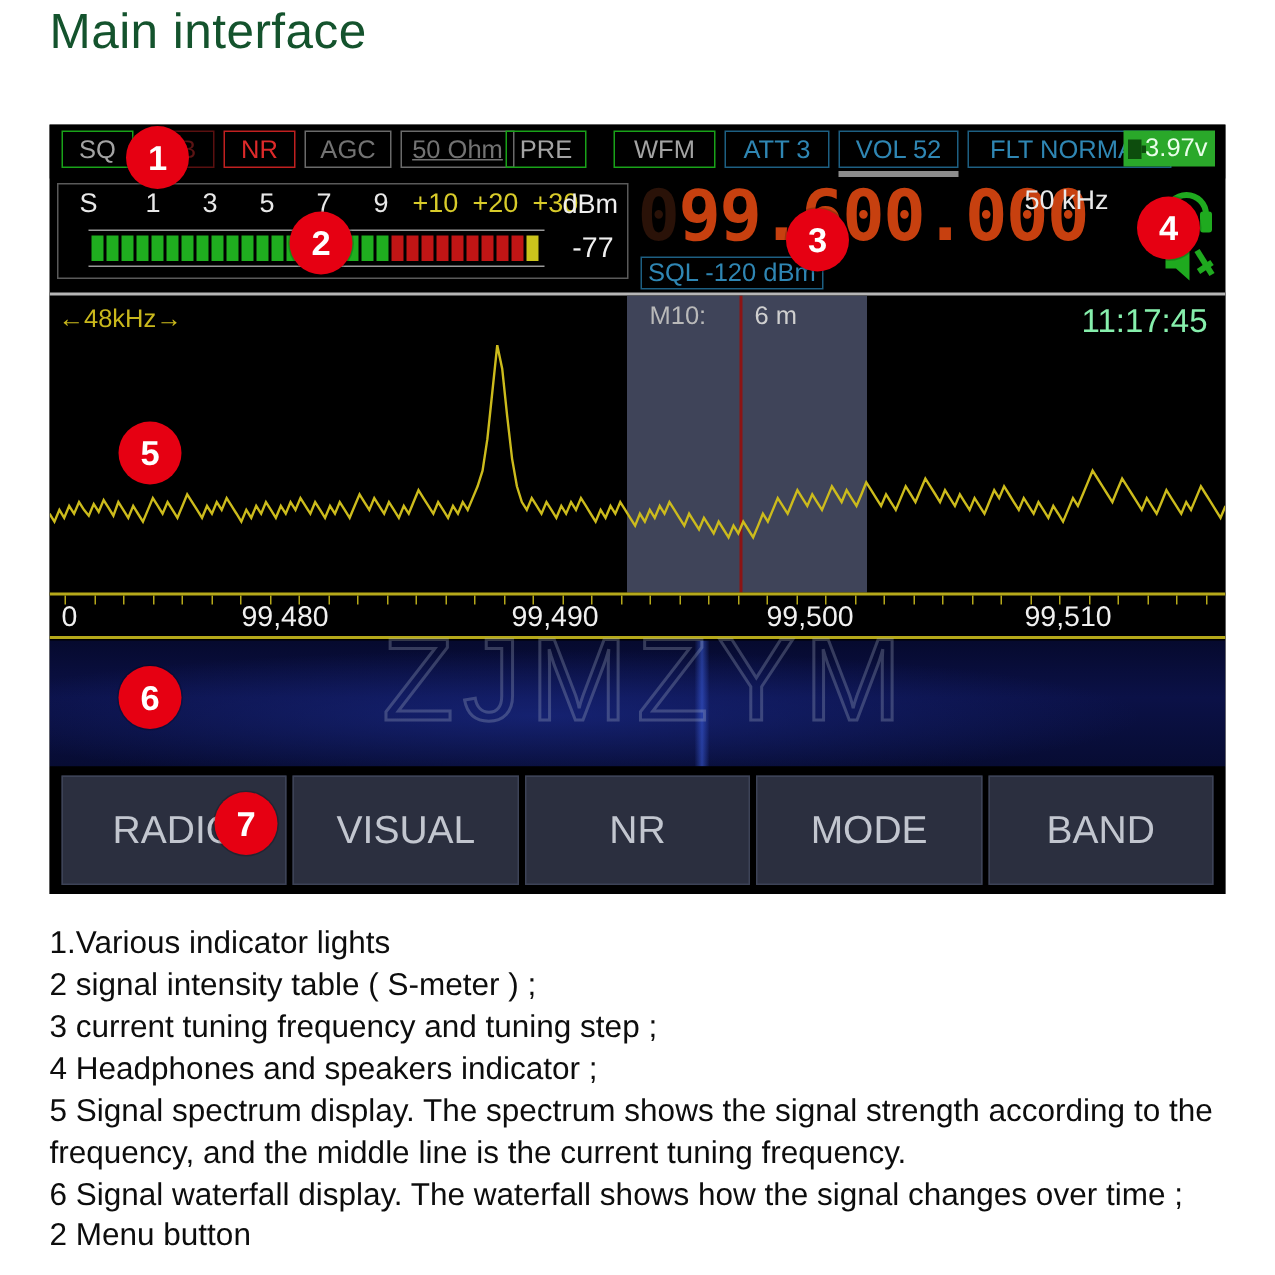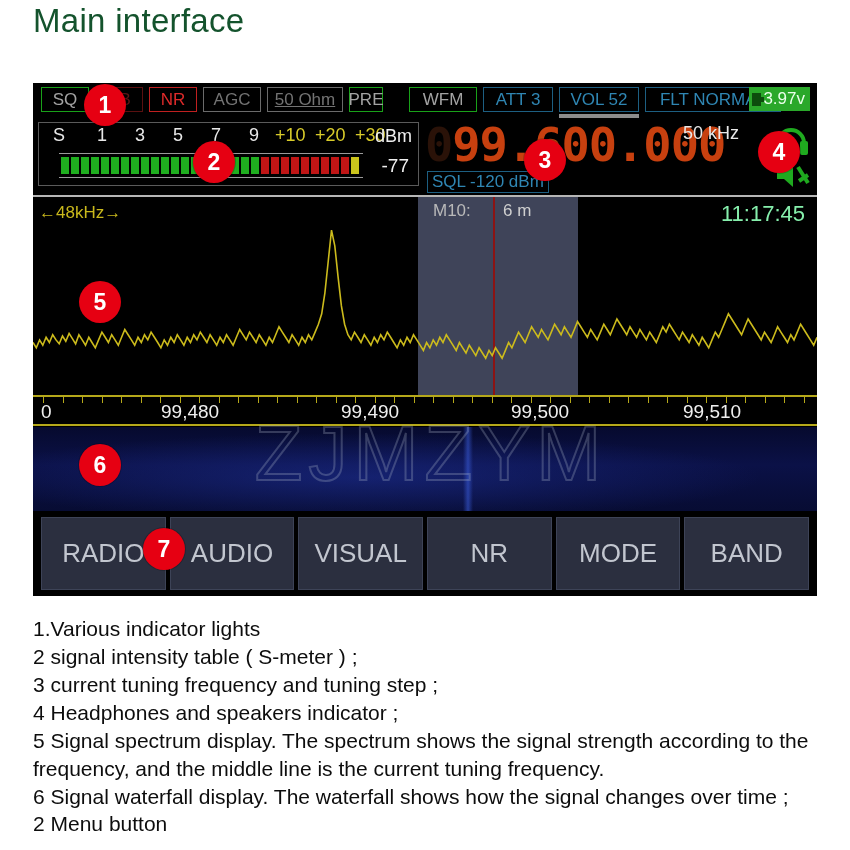--- a/index.html
+++ b/index.html
@@ -208,21 +208,21 @@
 <div class="page-title">Main interface</div>
 
 <div class="device">
 
   <div class="statusbar">
     <div class="chip green" style="left:8px;width:48px;">SQ</div>
     <div class="chip dred" style="left:62px;width:48px;">NB</div>
     <div class="chip red" style="left:116px;width:48px;">NR</div>
     <div class="chip gray" style="left:170px;width:58px;">AGC</div>
     <div class="chip gray" style="left:234px;width:76px;text-decoration:underline;">50 Ohm</div>
-    <div class="chip green" style="left:316px;width:34px;text-align:center;">PRE</div>
+    <div class="chip green" style="left:304px;width:54px;text-align:center;">PRE</div>
     <div class="chip green" style="left:376px;width:68px;">WFM</div>
     <div class="chip cyan" style="left:450px;width:70px;">ATT 3</div>
     <div class="chip cyan" style="left:526px;width:80px;">VOL 52</div>
     <div class="vol-underline" style="left:526px;width:80px;"></div>
     <div class="chip cyan" style="left:612px;width:136px;">FLT NORMAL</div>
 
     <div class="battery">
       <span class="bicon"></span>
       <span>3.97v</span>
     </div>
@@ -364,21 +364,20 @@
 
   <div class="waterfall">
     <div class="wf-glow"></div>
     <div class="wf-streak" style="left:430px;"></div>
   </div>
 
   <div class="watermark">ZJMZYM</div>
 
   <div class="menubar">
     <div class="menubtn">RADIO</div>
-    <div class="menubtn">AUDIO</div>
     <div class="menubtn">VISUAL</div>
     <div class="menubtn">NR</div>
     <div class="menubtn">MODE</div>
     <div class="menubtn">BAND</div>
   </div>
 </div>
 
 <div class="badge" style="left:84px;top:84px;width:42px;height:42px;">1</div>
 <div class="badge" style="left:193px;top:141px;width:42px;height:42px;">2</div>
 <div class="badge" style="left:524px;top:139px;width:42px;height:42px;">3</div>

